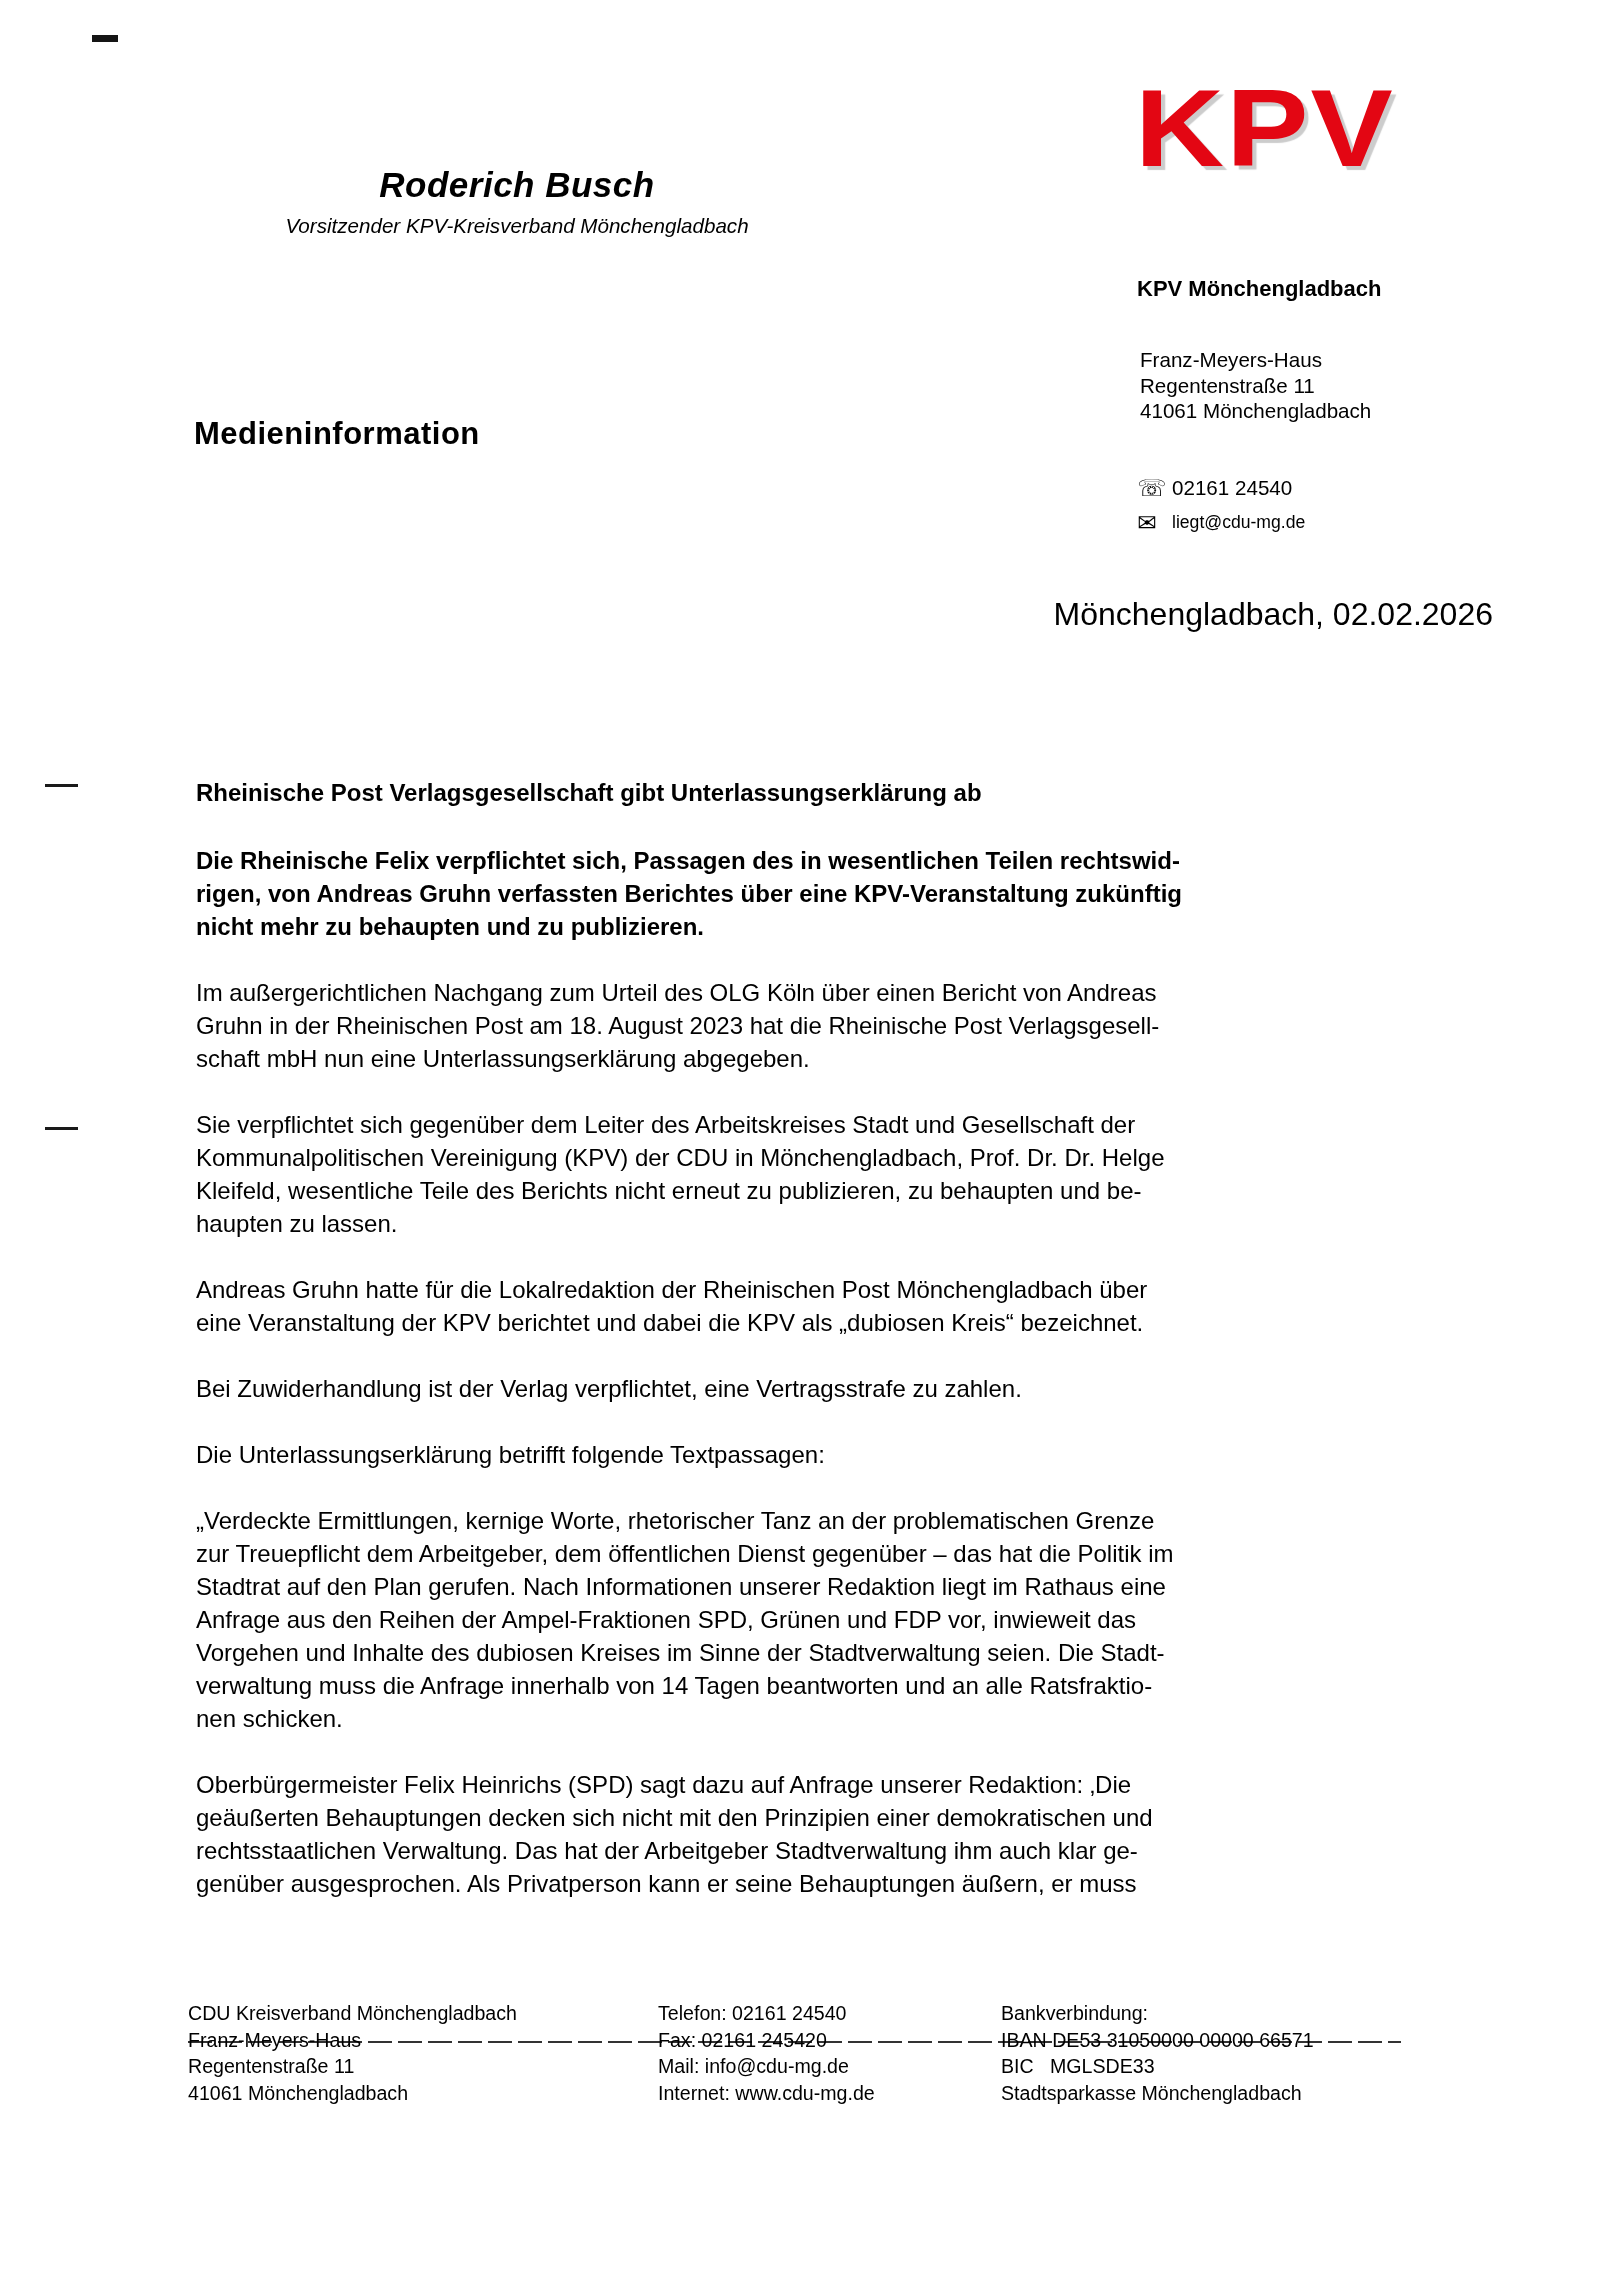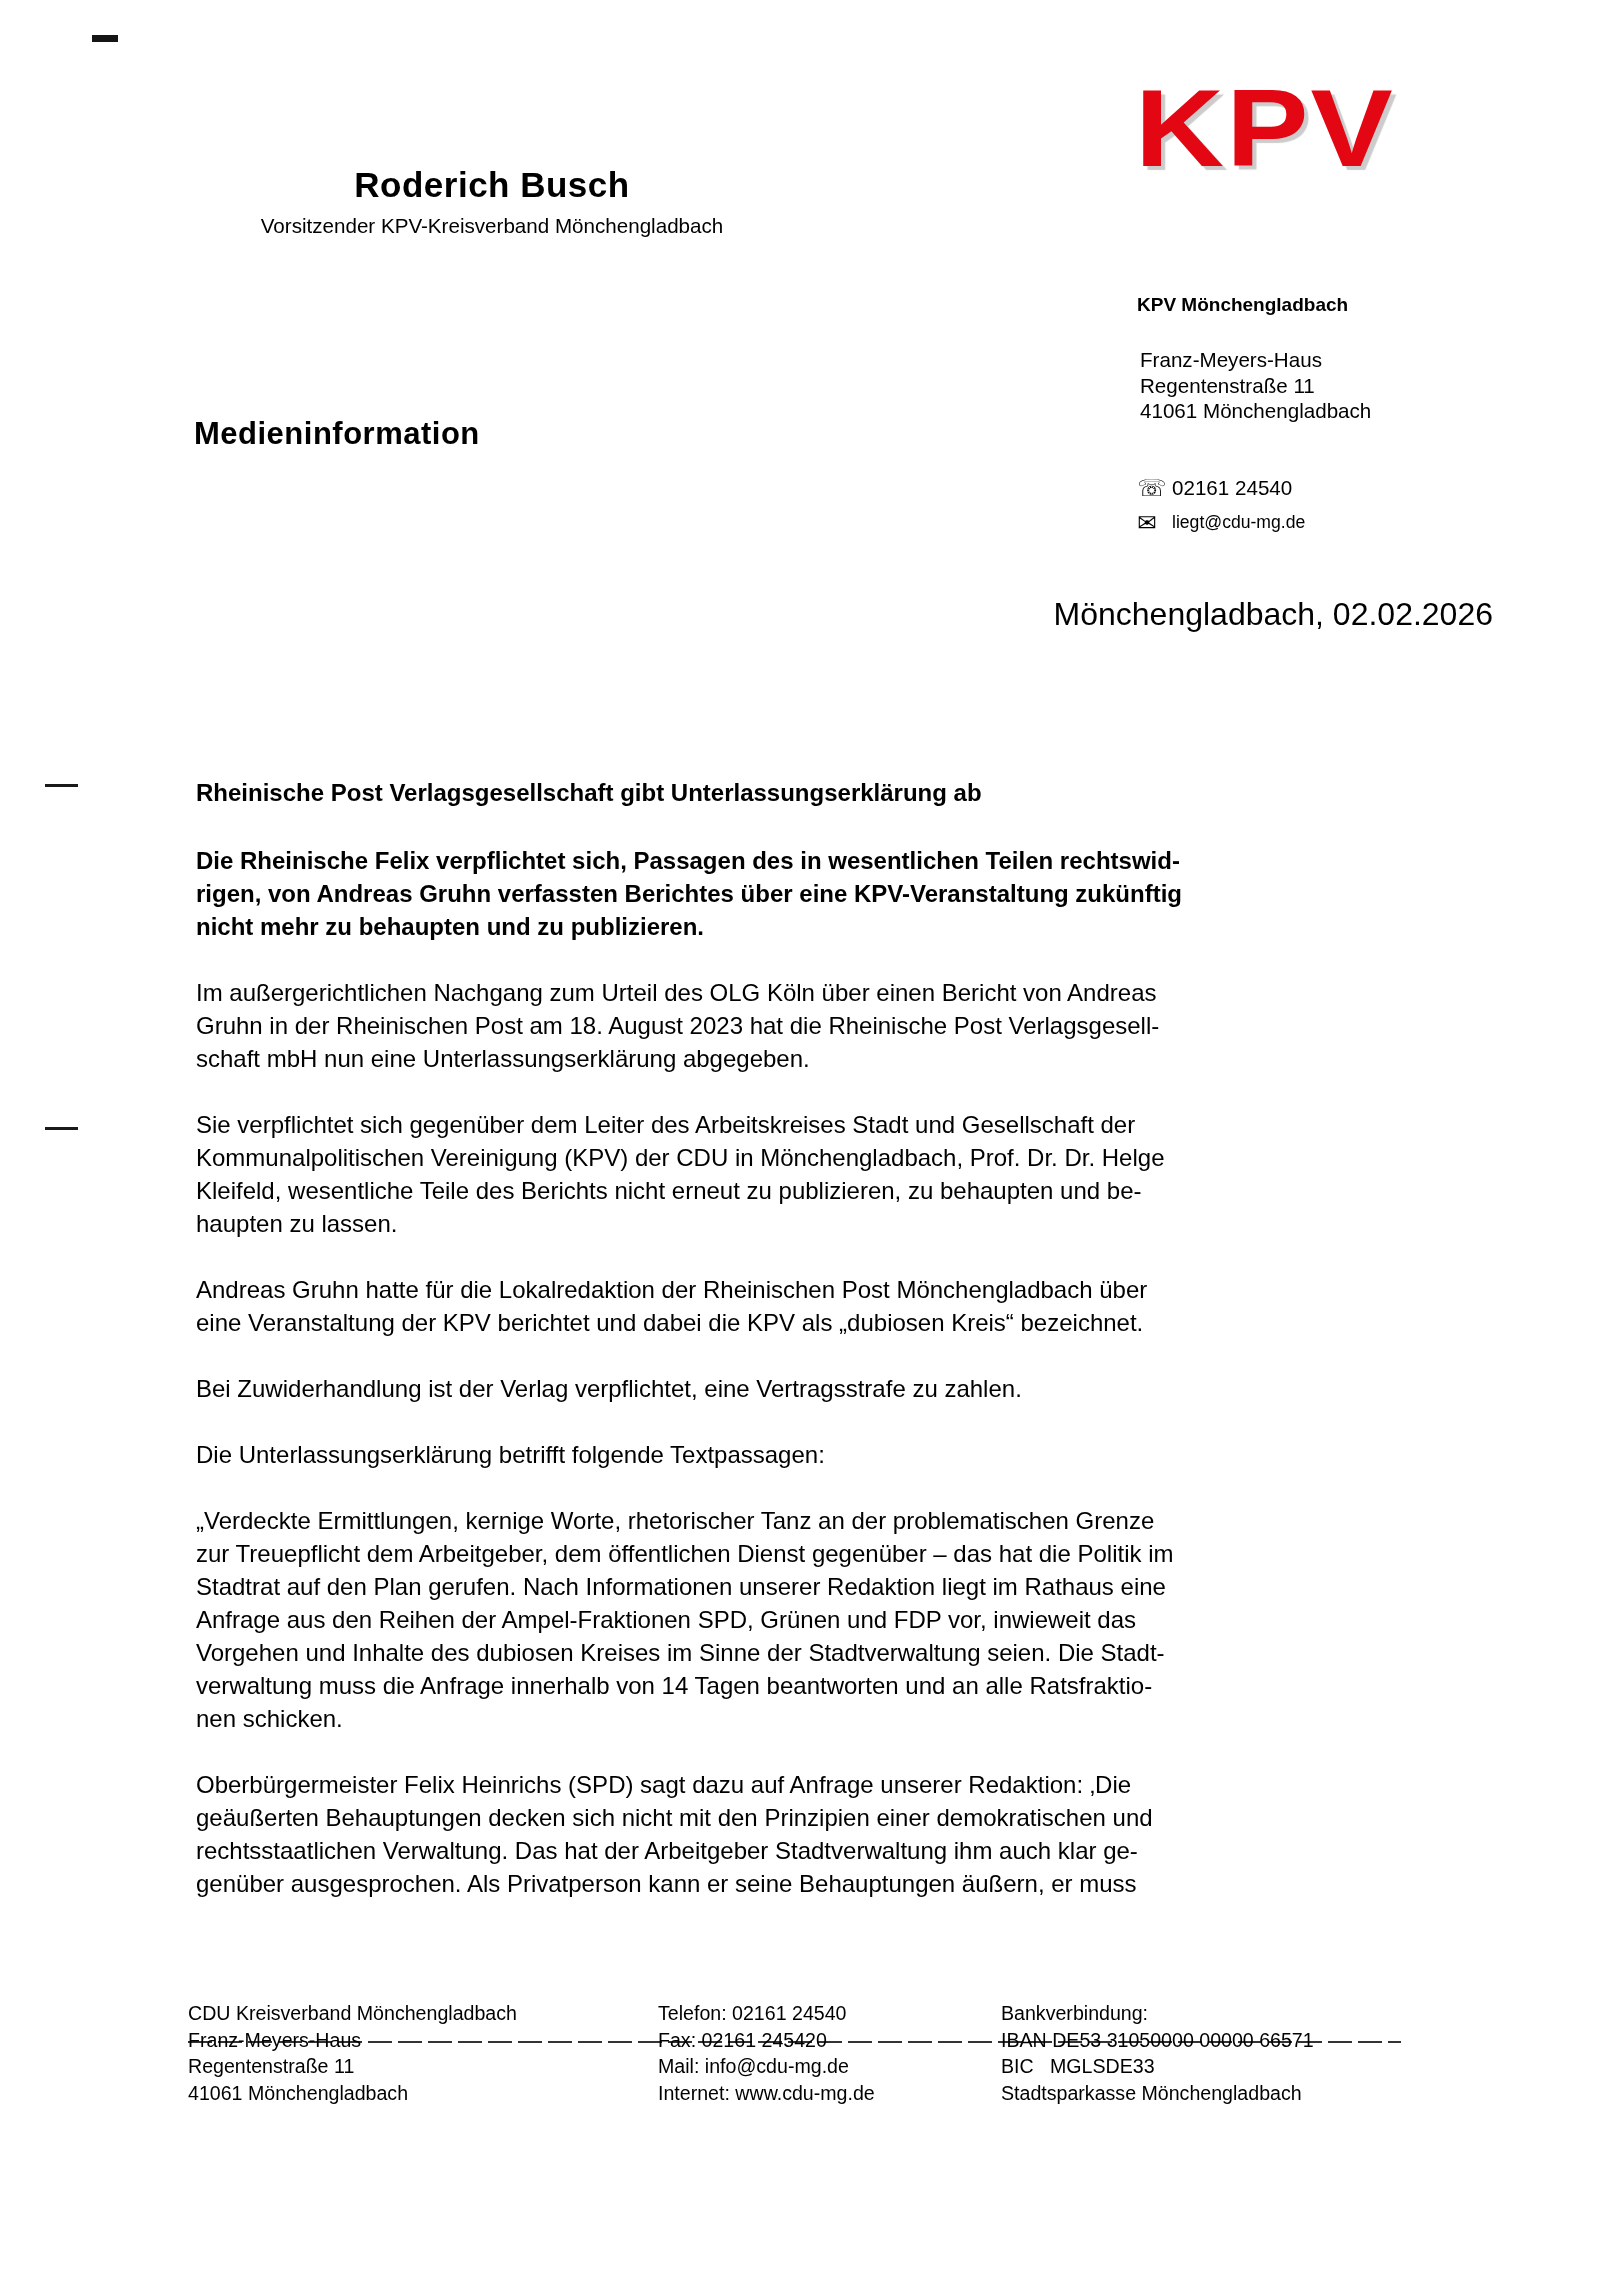--- a/index.html
+++ b/index.html
@@ -13,40 +13,40 @@
     background:#ffffff;
     color:#000;
     font-family:"Liberation Sans","DejaVu Sans",sans-serif;
     overflow:hidden;
   }
 
   
   .corner-mark { position:absolute; left:92px; top:35px; width:25.5px; height:6.9px; background:#151515; }
 
   
-  .sender { position:absolute; top:165px; left:149px; width:686px; text-align:center; }
+  .sender { position:absolute; top:165px; left:174px; width:686px; text-align:center;font-style:italic; }
   .sender-name { font-size:35px; font-weight:bold; letter-spacing:0.5px; margin-bottom:8.8px; }
   .sender-role { font-size:20.6px; }
 
   
   .logo { position:absolute; top:76px; left:1135px; width:382px; height:116px; }
   .logo-text {
     display:inline-block;
     font-size:110px;
     line-height:104px;
     font-weight:bold;
     color:#e30613;
     letter-spacing:2px;
     transform:scaleX(1.12);
     transform-origin:left center;
     text-shadow:3.9px 3.9px 1px #cccccc;
   }
 
   
-  .org-name { position:absolute; top:294px; left:1137px; font-size:19px; font-weight:bold;text-align:right; }
+  .org-name { position:absolute; top:276px; left:1137px; font-size:22px; font-weight:bold;text-align:right; }
   .org-address { position:absolute; top:347px; left:1140px; font-size:20.6px; line-height:25.5px; }
   .org-contact { position:absolute; top:474px; left:1137px; }
   .contact-line { display:flex; align-items:center; margin-bottom:6.9px; }
   .contact-icon { font-size:23.5px; width:35px; font-family:"DejaVu Sans",sans-serif; }
   .phone-text { font-size:20.6px; }
   .email-text { font-size:17.6px; }
 
   
   .doc-type { position:absolute; top:416px; left:194px; font-size:31px; font-weight:bold; letter-spacing:0.5px;text-align:right; }
 

